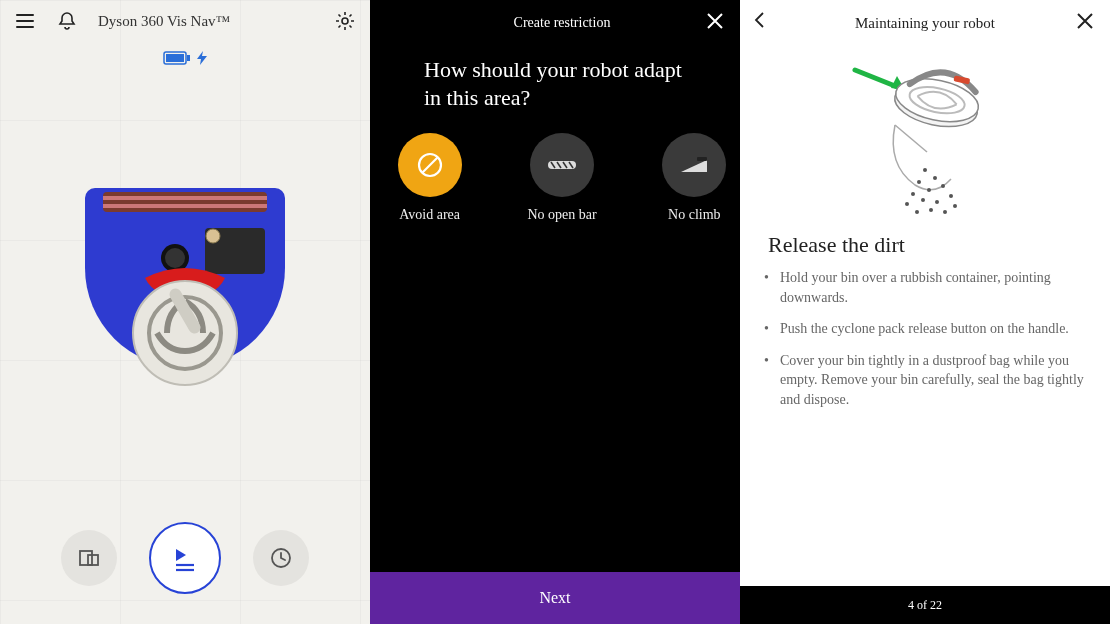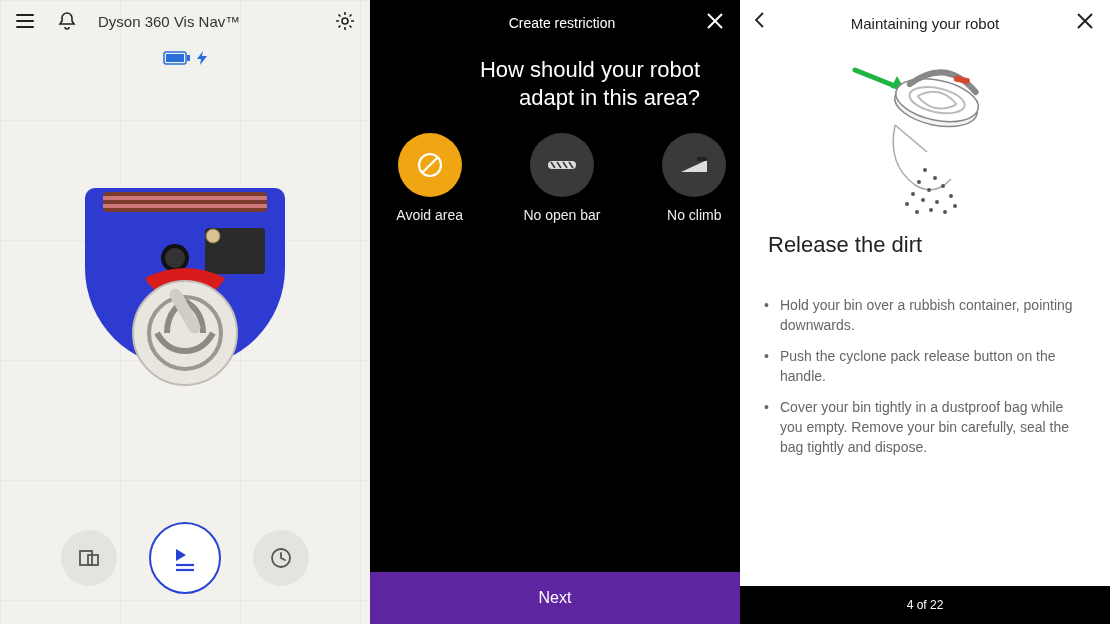--- a/index.html
+++ b/index.html
@@ -1,17 +1,17 @@
 <!DOCTYPE html>
 <html><head>
 <meta charset="utf-8">
 <style>
   * { box-sizing: border-box; margin: 0; padding: 0; }
   html, body { width: 1110px; height: 624px; font-family: -apple-system, BlinkMacSystemFont, "Segoe UI", Helvetica, Arial, sans-serif; overflow: hidden; }
-  .app { display: flex; width: 1110px; height: 464px; }
+  .app { display: flex; width: 1110px; height: 464px; font-family: Liberation Serif, serif; }
   .panel { width: 370px; height: 624px; position: relative; display: flex; flex-direction: column; }
 
   
   .p1 { background: #f2f1ed; background-image:
         linear-gradient(rgba(0,0,0,0.03) 1px, transparent 1px),
         linear-gradient(90deg, rgba(0,0,0,0.03) 1px, transparent 1px);
         background-size: 120px 120px; }
   .p1 .topbar { display: flex; align-items: center; justify-content: space-between; padding: 10px 14px; }
   .p1 .topbar .left { display: flex; align-items: center; gap: 20px; }
   .p1 .device-name { font-size: 15px; color: #333; }
@@ -24,38 +24,38 @@
   .robot-svg { width: 220px; height: 260px; }
   .dock { display: flex; align-items: center; justify-content: center; gap: 32px; padding: 12px 0 30px; }
   .dock .circle { width: 56px; height: 56px; border-radius: 50%; background: #e4e3df; display:flex; align-items:center; justify-content:center; }
   .dock .circle.primary { width: 72px; height: 72px; background: #fff; border: 2px solid #2743d6; }
 
   
   .p2 { background: #000; color: #fff; padding-left: 14px; }
   .p2 .topbar2 { display: flex; align-items: center; justify-content: center; position: relative; height: 46px; }
   .p2 .topbar2 .title { font-size: 14px; }
   .p2 .topbar2 .close2 { position: absolute; right: 14px; top: 10px; }
-  .p2 .question { font-size: 22px; font-weight: 300; text-align: right; padding: 10px 40px 22px; line-height: 1.25; }
+  .p2 .question { font-size: 22px; font-weight: 300; text-align: left; padding: 10px 40px 22px; line-height: 1.25; }
   .opts { display: flex; justify-content: center; gap: 41px; }
   .opt { display:flex; flex-direction:column; align-items:center; gap:10px; width: 96px; }
   .opt .bubble { width: 64px; height: 64px; border-radius: 50%; background:#3a3a3a; display:flex; align-items:center; justify-content:center; }
   .opt.selected .bubble { background:#f0a513; }
   .opt .label { font-size: 14px; color:#eee; }
   .helper { text-align:center; font-size:14px; color:#d9d9d9; margin-top:22px; padding: 0 30px; }
   .next-btn { position:absolute; bottom:0; left:0; right:0; height:52px; background:#5f249f; color:#fff; font-size:16px; display:flex; align-items:center; justify-content:center; cursor:pointer; }
 
   
   .p3 { background:#fff; color:#222; }
   .p3 .topbar3 { display:flex; align-items:center; justify-content:center; position:relative; height:46px; }
   .p3 .topbar3 .back3 { position:absolute; left:10px; top:10px; }
   .p3 .topbar3 .close3 { position:absolute; right:14px; top:10px; }
   .p3 .topbar3 .title { font-size:15px; }
   .illus { display:flex; justify-content:center; margin-top:4px; }
   .section-title { font-size:22px; font-weight:400; padding: 12px 28px 6px; }
-  .bullets { list-style:none; padding: 4px 22px 0 22px; margin-top: 28px; }
+  .bullets { list-style:none; padding: 4px 22px 0 22px; }
   .bullets li { position:relative; padding-left:18px; font-size:14px; color:#666; line-height:1.4; margin-bottom:12px; }
   .bullets li::before { content:"•"; position:absolute; left:2px; top:0; color:#666; }
   .pager { position:absolute; bottom:0; left:0; right:0; height:38px; background:#000; color:#fff; display:flex; align-items:center; justify-content:center; font-size:12px; }
 </style>
 </head>
 <body>
 
 <div class="app">
 
   <div class="panel p1">

